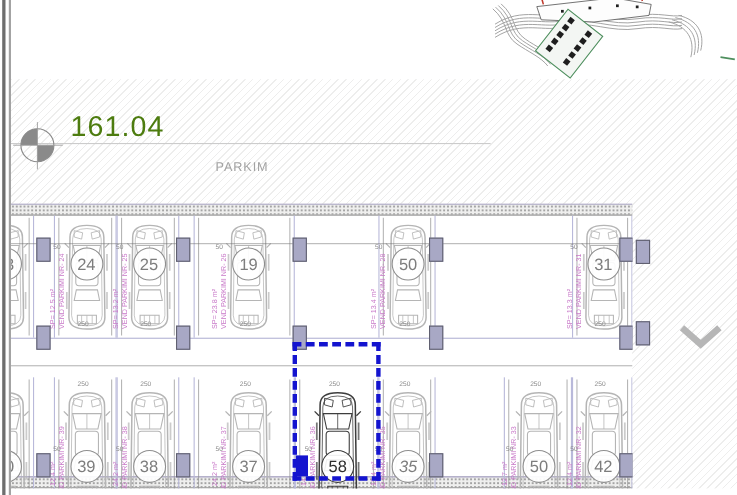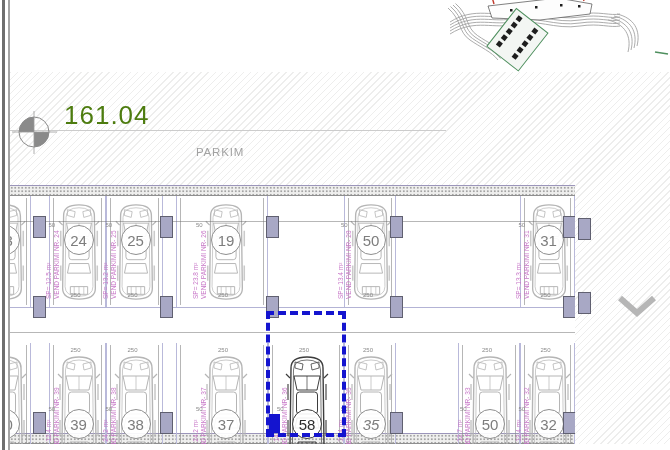--- a/index.html
+++ b/index.html
@@ -312,21 +312,21 @@
     <div class="dimline-v" style="right:3px"></div>
     <svg class="car" width="46" height="106" style="left: 4.5px; top: 10px;">
             <use href="#car"></use>
           </svg>
     <div class="vlabel" style="left: -6.5px; top: 113px;">
       <div>SP= 12.4 m²</div>
       <div>VEND PARKIMI NR- 32</div>
     </div>
     <div class="dim-sm" style="left: -2.5px; top: 63px;">50</div>
     <div class="dim-sm" style="left: 19.5px; top: 4px;">250</div>
-    <div class="num-circle" style="left: 12.5px; top: 66px;">32</div>
+    <div class="num-circle" style="left: 12.5px; top: 66px;">42</div>
   </div>
       </div>
     <div class="aisle-line"></div>
     <div class="dim-line-h" style="top:36px"></div>
     <div class="dim-line-h" style="top:147px"></div>
     <div id="columns">
         <div class="column" style="left: 23px; top: 31px;"></div>
         <div class="column" style="left: 23px; top: 111px;"></div>
         <div class="column" style="left: 23px; top: 227px;"></div>
         <div class="column" style="left: 150px; top: 31px;"></div>

